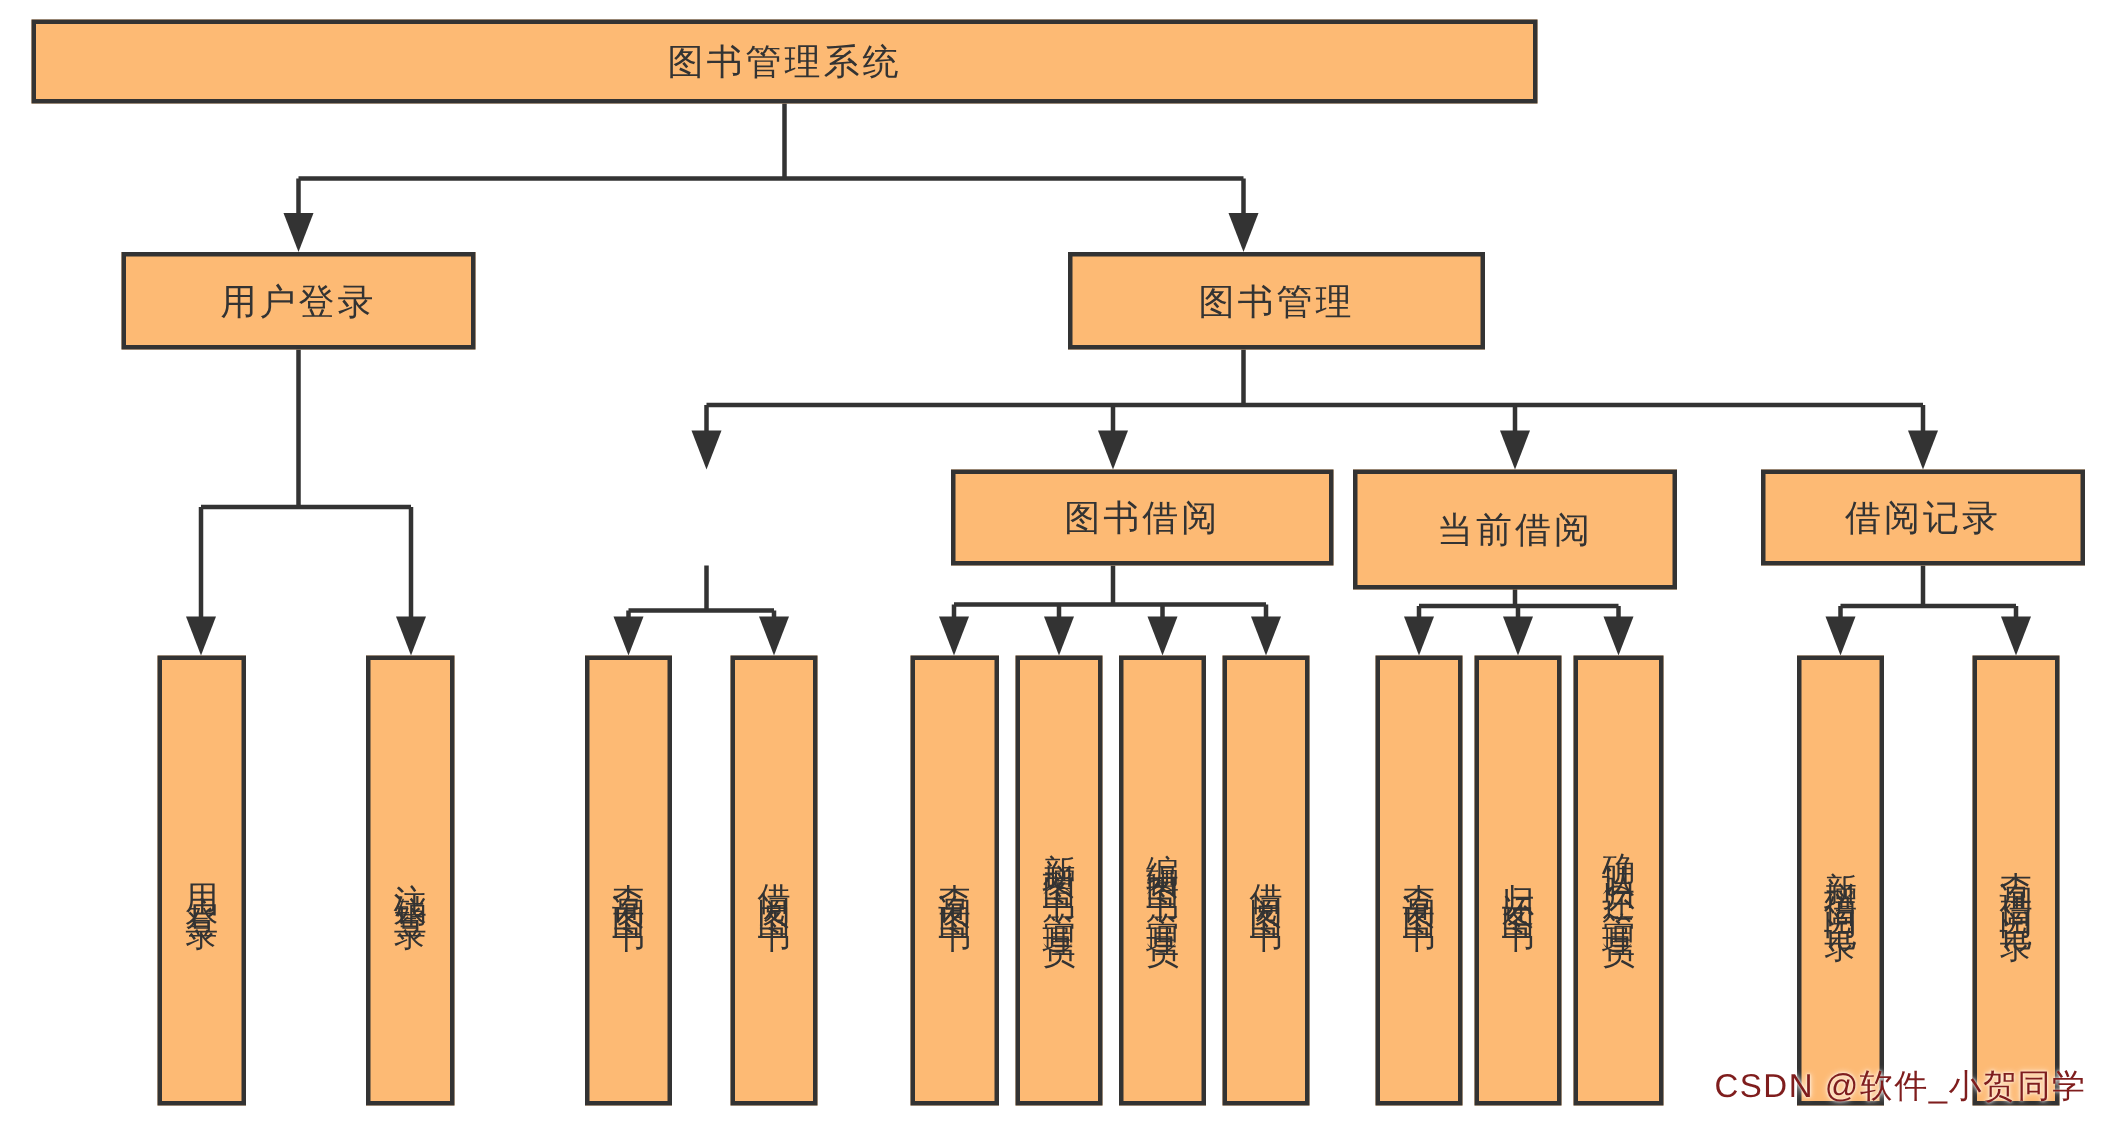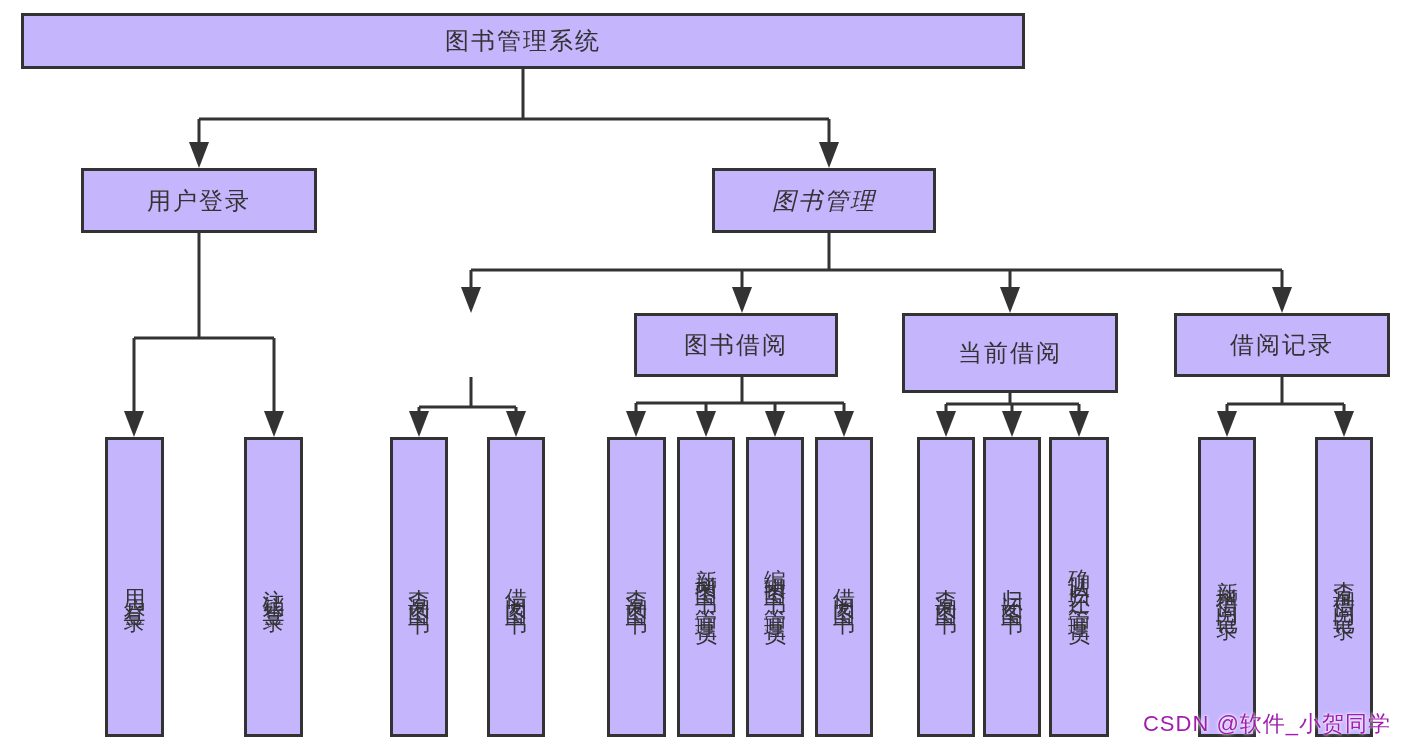--- a/index.html
+++ b/index.html
@@ -13,21 +13,21 @@
   }
   .connectors {
     position: absolute;
     left: 0; top: 0;
     width: 1405px; height: 747px;
     z-index: 1;
   }
   .box {
     position: absolute;
     box-sizing: border-box;
-    background: #c4b5fd;
+    background: #fdba74;
     border: 3px solid #333333;
     color: #333333;
     display: flex;
     align-items: center;
     justify-content: center;
     z-index: 2;
   }
   .h-box {
     font-size: 24px;
     letter-spacing: 2px;
@@ -37,23 +37,23 @@
     writing-mode: vertical-rl;
     text-orientation: mixed;
     font-size: 22px;
     letter-spacing: 8px;
     line-height: 1;
     padding: 8px 0;
   }
   
   #n-root   { left: 21px;  top: 13px;  width: 1004px; height: 56px; }
   #n-login  { left: 81px;  top: 168px; width: 236px;  height: 65px; }
-  #n-mgmt   { left: 712px; top: 168px; width: 224px;  height: 65px; font-style: italic; }
+  #n-mgmt   { left: 712px; top: 168px; width: 278px;  height: 65px; }
   #n-rec    { left: 363px; top: 313px; width: 216px;  height: 64px; }
-  #n-borrow { left: 634px; top: 313px; width: 204px;  height: 64px; }
+  #n-borrow { left: 634px; top: 313px; width: 255px;  height: 64px; }
   #n-cur    { left: 902px; top: 313px; width: 216px;  height: 80px; }
   #n-hist   { left: 1174px;top: 313px; width: 216px;  height: 64px; }
 
   #l-g1a { left: 105px;  top: 437px; width: 59px; height: 300px; }
   #l-g1b { left: 244px;  top: 437px; width: 59px; height: 300px; }
   #l-g2a { left: 390px;  top: 437px; width: 58px; height: 300px; }
   #l-g2b { left: 487px;  top: 437px; width: 58px; height: 300px; }
   #l-g3a { left: 607px;  top: 437px; width: 59px; height: 300px; }
   #l-g3b { left: 677px;  top: 437px; width: 58px; height: 300px; }
   #l-g3c { left: 746px;  top: 437px; width: 58px; height: 300px; }
@@ -64,21 +64,21 @@
   #l-g5a { left: 1198px; top: 437px; width: 58px; height: 300px; }
   #l-g5b { left: 1315px; top: 437px; width: 58px; height: 300px; }
 
   .watermark {
     position: absolute;
     right: 14px;
     bottom: 8px;
     z-index: 10;
     font-size: 22px;
     letter-spacing: 1px;
-    color: #a21caf;
+    color: #7f1d1d;
     text-shadow: 0 0 4px #ffffff, 0 0 2px #ffffff;
     white-space: nowrap;
   }
 </style>
 </head>
 <body>
 
 <div class="canvas">
 
   <svg class="connectors" viewBox="0 0 1405 747" xmlns="http://www.w3.org/2000/svg" aria-hidden="true">

